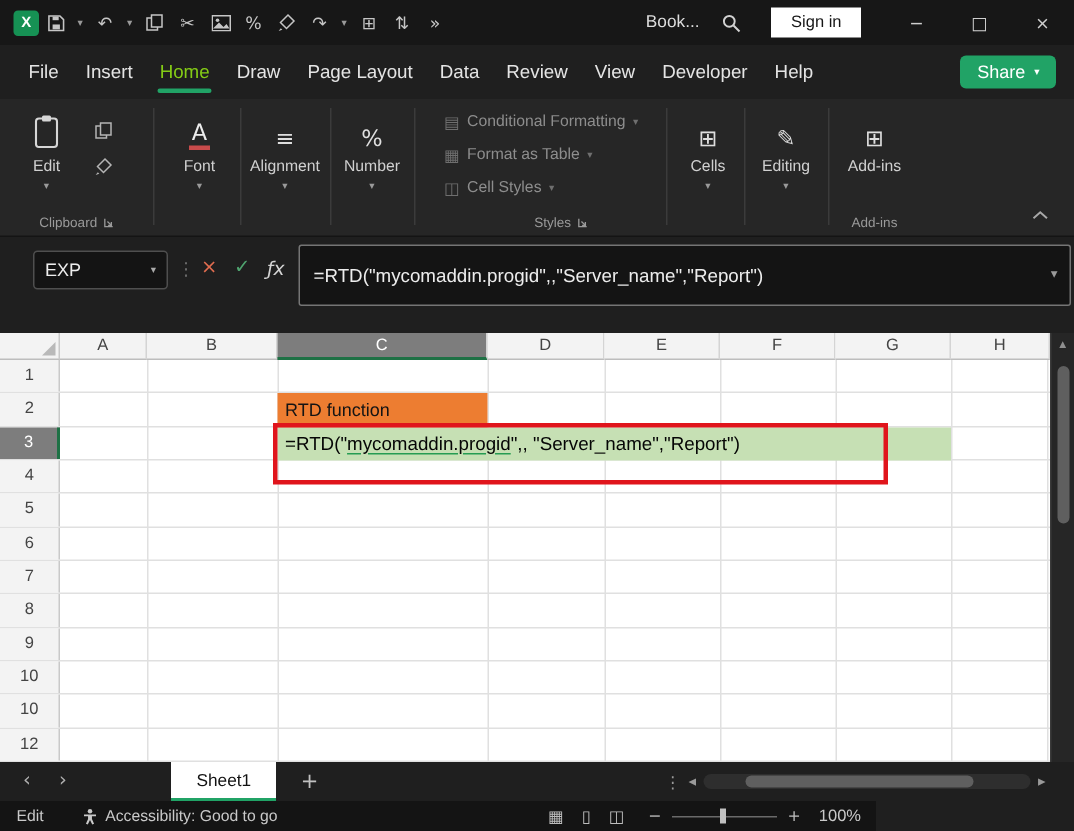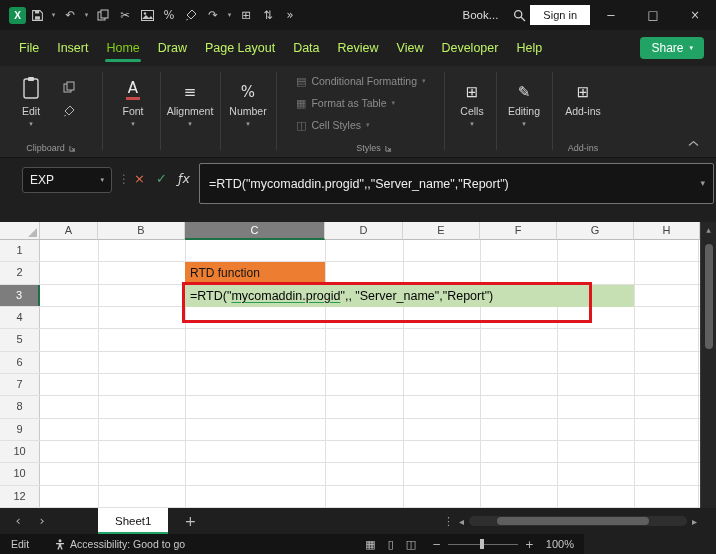--- a/index.html
+++ b/index.html
@@ -8,26 +8,26 @@
   svg { display:block; }
   .glyph { font-family:"DejaVu Sans",sans-serif; }
 
   
   .titlebar { position:absolute; top:0; left:0; width:716px; height:30px; background:#171717; display:flex; align-items:center; }
   .logo { width:17px; height:17px; margin-left:9px; background:#169154; border-radius:3px; color:#fff; font-size:10px; font-weight:bold; display:flex; align-items:center; justify-content:center; flex:0 0 auto; }
   .qa-icon { min-width:22px; height:30px; display:flex; align-items:center; justify-content:center; font-size:11.5px; color:#c6c6c6; font-family:"DejaVu Sans",sans-serif; }
   .qa-chev { min-width:11px; font-size:7px; color:#9a9a9a; }
   .spacer { flex:1 1 auto; }
   .book { font-size:11.5px; color:#ddd; margin:0 10px 0 6px; white-space:nowrap; }
-  .signin { background:#fff; color:#161616; font-size:11px; padding:4px 13px; margin:0 0; cursor:default; }
+  .signin { background:#fff; color:#161616; font-size:11px; padding:4px 13px; margin:0 16px; cursor:default; }
   .win-btn { width:42px; height:30px; display:flex; align-items:center; justify-content:center; font-size:11.5px; color:#cfcfcf; font-family:"DejaVu Sans",sans-serif; }
 
   
   .menubar { position:absolute; top:30px; left:0; width:716px; height:36px; background:#1f1f1f; display:flex; align-items:center; }
-  .menu-item { padding:0 9px; font-size:12.5px; color:#bef264; height:36px; line-height:36px; position:relative; white-space:nowrap; }
+  .menu-item { padding:0 9px; font-size:12.5px; color:#e5e5e5; height:36px; line-height:36px; position:relative; white-space:nowrap; }
   .menu-item:first-child { margin-left:10px; }
   .menu-item.active { color:#84cc16; }
   .menu-item.active::after { content:""; position:absolute; left:8px; right:8px; bottom:4px; height:3px; background:#21a366; border-radius:2px; }
   .share-btn { margin-left:auto; margin-right:12px; background:#21a366; color:#fff; font-size:12px; padding:4px 11px; border-radius:4px; display:flex; gap:6px; align-items:center; }
   .share-chev { font-size:7px; font-family:"DejaVu Sans",sans-serif; }
 
   
   .ribbon { position:absolute; top:66px; left:0; width:716px; height:92px; background:#262626; border-bottom:1px solid #141414; }
   .rb-sep { position:absolute; top:6px; height:78px; width:1px; background:#3b3b3b; }
   .rb-big { position:absolute; top:4px; height:66px; display:flex; flex-direction:column; align-items:center; justify-content:flex-start; color:#d6d6d6; border-radius:4px; }
@@ -76,21 +76,21 @@
   .progid { text-decoration:underline; text-decoration-color:#259c52; text-underline-offset:2px; }
   .red-box { position:absolute; left:182px; top:42px; width:410px; height:41px; border:3px solid #e0151c; z-index:4; }
   .vscroll { position:absolute; top:222px; left:700px; width:16px; height:286px; background:#262626; border-left:1px solid #3a3a3a; }
   .vs-arrow { display:block; height:16px; color:#8f8f8f; font-size:6px; text-align:center; line-height:16px; font-family:"DejaVu Sans",sans-serif; }
   .vthumb { position:absolute; left:4px; top:22px; width:8px; height:105px; background:#5f5f5f; border-radius:4px; }
 
   
   .sheetbar { position:absolute; top:508px; left:0; width:716px; height:26px; background:#1f1f1f; display:flex; align-items:center; }
   .nav-btn { width:24px; height:26px; color:#b0b0b0; font-size:13px; text-align:center; line-height:26px; font-family:"DejaVu Sans",sans-serif; }
   .nav-btn:first-child { margin-left:6px; }
-  .sheet-tab { margin-left:44px; background:#fff; color:#111; font-size:11.5px; padding:0 17px; height:26px; line-height:26px; position:relative; }
+  .sheet-tab { margin-left:60px; background:#fff; color:#111; font-size:11.5px; padding:0 17px; height:26px; line-height:26px; position:relative; }
   .sheet-tab::after { content:""; position:absolute; left:0; right:0; bottom:0; height:2px; background:#21a366; }
   .add-sheet { color:#c0c0c0; font-size:14px; margin-left:16px; font-family:"DejaVu Sans",sans-serif; }
   .sb-dots { margin-left:auto; color:#9a9a9a; font-size:11px; font-family:"DejaVu Sans",sans-serif; }
   .hs-arrow { color:#9a9a9a; font-size:10px; margin:0 5px; font-family:"DejaVu Sans",sans-serif; }
   .htrack { width:218px; height:10px; background:#2e2e2e; border-radius:5px; position:relative; }
   .hthumb { position:absolute; left:28px; top:1px; width:152px; height:8px; background:#5f5f5f; border-radius:4px; }
   .corner-gap { width:14px; }
 
   
   .statusbar { position:absolute; top:534px; left:0; width:584px; height:20px; background:#141414; display:flex; align-items:center; font-size:10.5px; color:#c9c9c9; }

